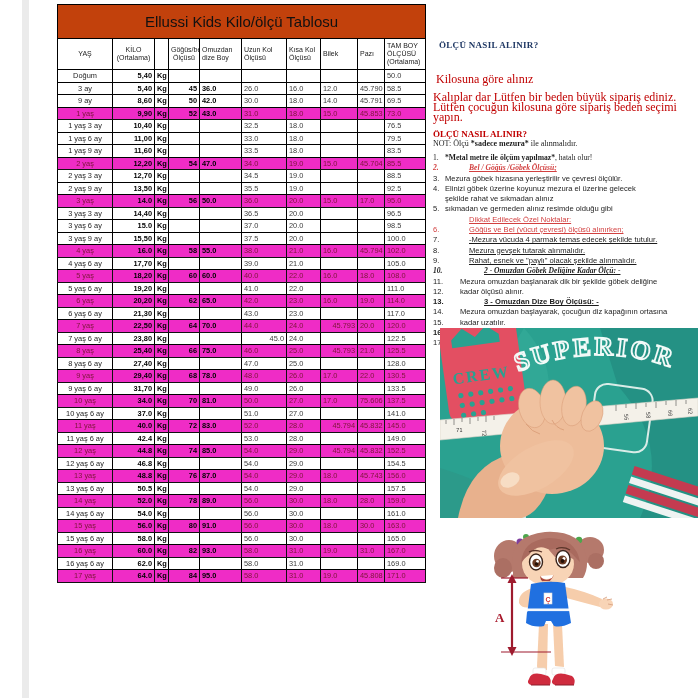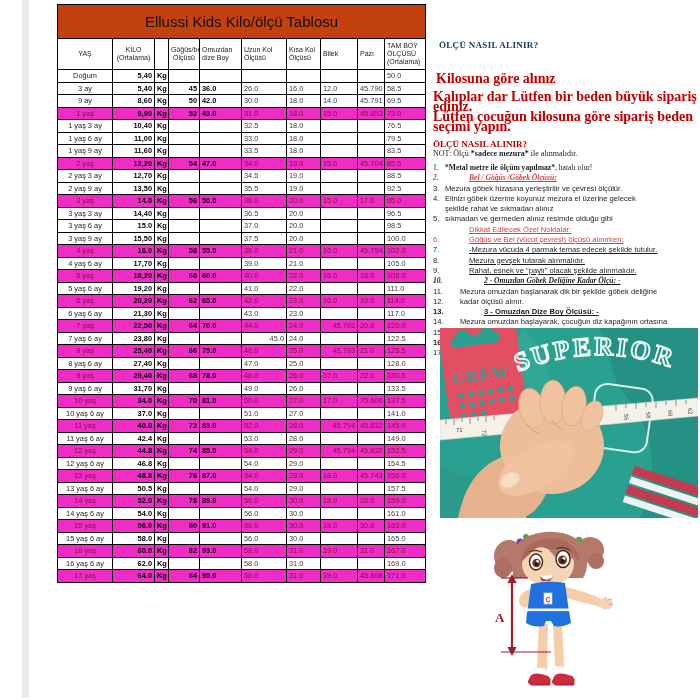--- a/index.html
+++ b/index.html
@@ -26,21 +26,21 @@
   td.v{text-align:left;color:#3c3c3c;}
   td.ra{text-align:right;}
   tr.hl td{background:#ef2cc6;border-color:#111;}
   tr.hl td.age,tr.hl td.v{color:#7c1538;}
   tr.hl td.kilo,tr.hl td.kg,tr.hl td.gogus,tr.hl td.omuz{color:#000;}
 
   
   .right-panel{position:absolute;left:433px;top:40px;width:266px;}
   .navy-h{margin-left:6px;font-family:"Liberation Serif",serif;font-weight:bold;
        font-size:9px;color:#1f3864;letter-spacing:.3px;}
-  .redline{font-family:"Liberation Serif",serif;font-weight:bold;font-size:14px;
+  .redline{font-family:"Liberation Serif",serif;font-weight:normal;font-size:12px;
        color:#c00000;line-height:10px;}
   .l1{margin-top:24px;margin-left:3px;}
   .l3{margin-top:8px;}
   .red-h{margin-top:7px;font-family:"Liberation Serif",serif;font-weight:bold;
        font-size:9px;color:#c00000;}
   .note{font-family:"Liberation Serif",serif;font-size:8px;color:#1c1c1c;line-height:10px;}
   .instructions{margin-top:4px;}
   .ins{display:flex;font-size:7.6px;line-height:10.3px;color:#1c1c1c;
        font-family:"Liberation Sans",sans-serif;}
   .ins .n{flex:none;width:12px;}

